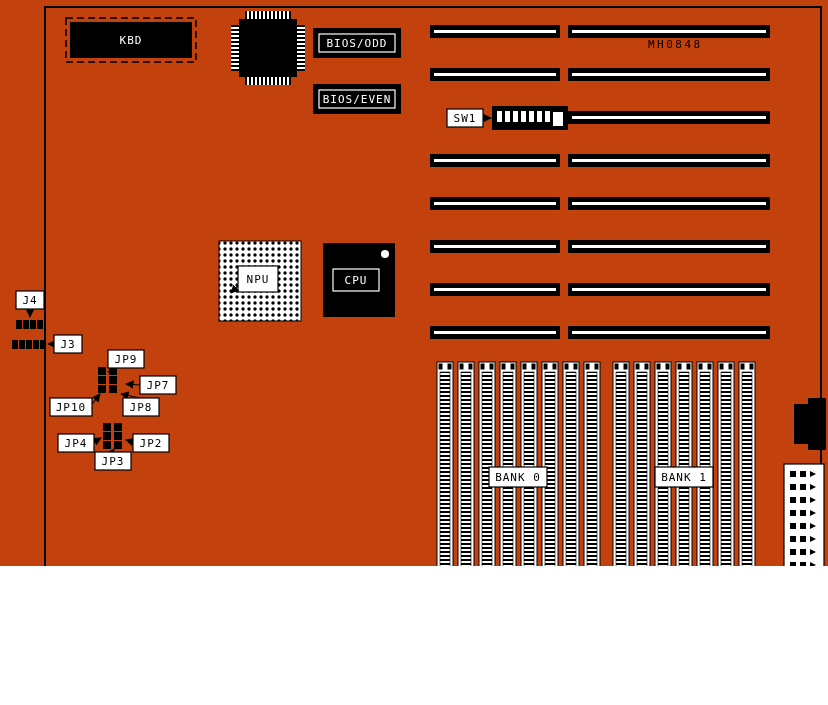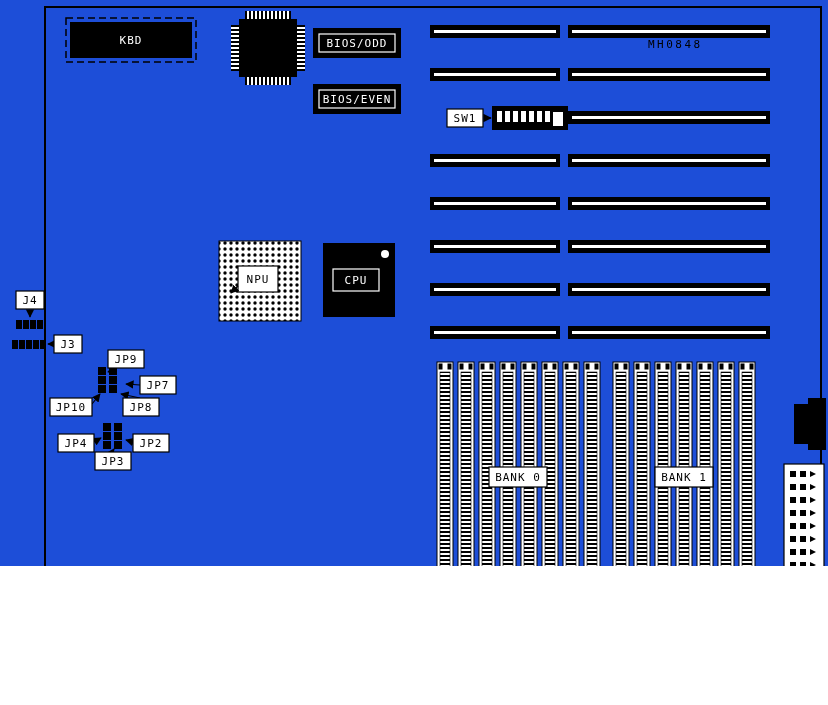--- a/index.html
+++ b/index.html
@@ -1,16 +1,16 @@
 <!DOCTYPE html>
 <html><head>
 <meta charset="utf-8">
 <style>
   html,body{margin:0;padding:0;background:#ffffff;}
-  .stage{position:relative;width:828px;height:566px;background:#1d4ed8;overflow:hidden;}
+  .stage{position:relative;width:828px;height:566px;background:#c2410c;overflow:hidden;}
   svg{display:block;}
   text{font-family:"DejaVu Sans Mono","Liberation Mono",monospace;}
   .lbl{font-size:11px;letter-spacing:1px;fill:#000;}
   .lblw{font-size:11px;letter-spacing:1px;fill:#fff;}
   .model{font-size:11px;letter-spacing:2.5px;fill:#000;}
   .labelbox{fill:#ffffff;stroke:#000000;stroke-width:1.2;}
   .wirebox{fill:none;stroke:#ffffff;stroke-width:1.2;}
   .arrowline{stroke:#000;stroke-width:1.2;fill:none;}
 </style>
 </head>

